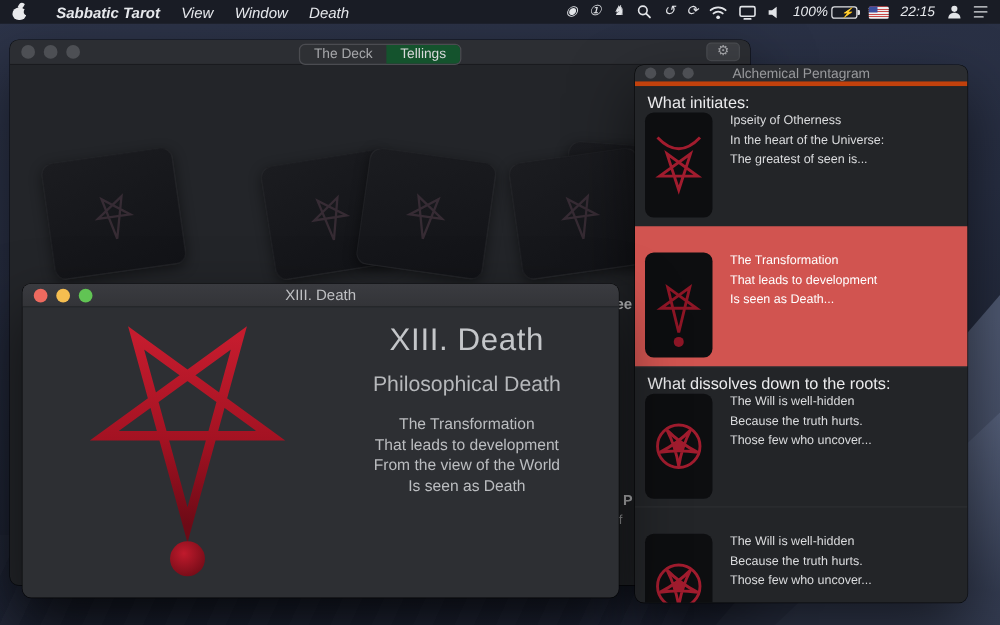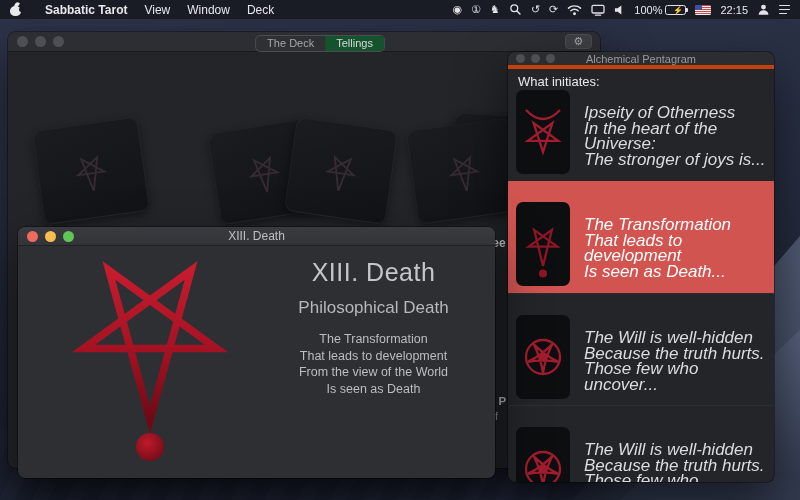--- a/index.html
+++ b/index.html
@@ -13,21 +13,21 @@
     clip-path:polygon(100% 4%,100% 100%,6% 100%);}
   .ridge2{position:absolute;left:620px;top:330px;width:180px;height:170px;
     background:linear-gradient(190deg,#5a6580,#333b50 72%);
     clip-path:polygon(100% 0,100% 100%,0 100%);opacity:.75;}
   .streaks{position:absolute;left:0;top:428px;width:560px;height:72px;
     background:repeating-linear-gradient(115deg,rgba(255,255,255,.03) 0 14px,rgba(0,0,0,.05) 14px 30px);opacity:.5;}
 
   
   .menubar{position:absolute;left:0;top:0;width:800px;height:19px;z-index:10;
     background:rgba(24,27,36,.95);display:flex;align-items:center;
-    color:#e6e8ec;font-size:12px;padding:0 10px;}
+    color:#e6e8ec;font-size:12px;padding:0 10px;font-style:italic;}
   .menubar .left{display:flex;align-items:center;gap:17px;}
   .menubar .appname{font-weight:bold;margin-left:6px;}
   .menubar .right{margin-left:auto;display:flex;align-items:center;gap:9px;font-size:11px;}
   .micon{display:inline-flex;align-items:center;justify-content:center;color:#e2e4e8;font-size:11px;line-height:1;}
   .apple{position:relative;width:12px;height:13px;}
   .apple .body{position:absolute;left:0;top:3px;width:11px;height:10px;background:#e8e9ec;border-radius:48% 48% 46% 46%;}
   .apple .bite{position:absolute;right:-2px;top:4px;width:5px;height:5px;border-radius:50%;background:#181b24;}
   .apple .leaf{position:absolute;left:5px;top:-1px;width:4px;height:5px;background:#e8e9ec;border-radius:60% 5% 60% 5%;transform:rotate(28deg);}
   .batt{display:inline-flex;align-items:center;gap:3px;}
   .batt .shell{position:relative;width:21px;height:10px;border:1px solid #dfe1e5;border-radius:2.5px;padding:1px;}
@@ -50,21 +50,21 @@
   .light.gray{background:#4d4f54;}
   .light.red{background:#ee6a5f;}
   .light.yellow{background:#f6be50;}
   .light.green{background:#61c454;}
   .wtitle{width:100%;text-align:center;}
 
   
   .deckwin{left:8px;top:32px;width:592px;height:436px;background:#232529;z-index:1;}
   .deckwin .titlebar{height:20px;background:#2c2e33;border-bottom:1px solid #191a1e;}
   .seg{position:absolute;left:50%;top:3px;transform:translateX(-50%);display:flex;
-    border:1px solid #4b4c51;border-radius:5px;overflow:hidden;background:#2e3034;margin-left:16px;}
+    border:1px solid #4b4c51;border-radius:5px;overflow:hidden;background:#2e3034;}
   .seg .tab{padding:1px 11px;font-size:11px;color:#a6a7aa;line-height:13px;}
   .seg .tab.sel{background:#14532d;color:#d8d9db;}
   .gearbtn{position:absolute;right:8px;top:2px;width:27px;height:15px;background:#3d3f44;
     border:1px solid #4a4c51;border-radius:4px;display:flex;align-items:center;justify-content:center;
     color:#a6a7ab;font-size:11px;line-height:1;}
   .deckcontent{position:absolute;left:0;top:20px;right:0;bottom:0;overflow:hidden;border-radius:0 0 7px 7px;}
   .cardback{position:absolute;background:linear-gradient(160deg,#1b1c20,#121317);
     border:1px solid rgba(255,255,255,.04);border-radius:9px;
     box-shadow:0 3px 10px rgba(0,0,0,.45);display:flex;align-items:center;justify-content:center;}
   .spreadlabel{position:absolute;font-size:12px;font-weight:bold;color:#d2d3d5;text-align:center;margin-top:24px;}
@@ -86,42 +86,42 @@
   .readwin .titlebar{height:17px;background:#2b2d31;border-bottom:4px solid #c2410c;border-radius:7px 7px 0 0;}
   .readwin .lights{left:8px;gap:6px;}
   .readwin .light{width:9px;height:9px;}
   .readwin .wtitle{font-size:11px;color:#98999c;}
   .rows{position:absolute;left:0;top:17px;right:0;bottom:0;}
   .rrow{position:relative;height:112px;}
   .rrow.divided{border-top:1px solid rgba(255,255,255,.045);}
   .rrow .rheader{position:absolute;left:10px;top:5px;font-size:13px;color:#eaeaec;}
   .rrow .rcard{position:absolute;left:8px;top:21px;width:54px;height:84px;background:#0d0e10;
     border-radius:7px;display:flex;align-items:center;justify-content:center;}
-  .rrow .rtext{position:absolute;left:76px;top:36px;font-size:17px;line-height:15.5px;
-    font-style:italic;color:#dbdcde;}
+  .rrow .rtext{position:absolute;left:76px;top:20px;font-size:10px;line-height:15.5px;
+    color:#dbdcde;}
   .rrow.hl .rheader,.rrow.hl .rtext{color:#ffffff;}
 </style>
 </head>
 <body>
 
 <div class="ridge1"></div>
 <div class="ridge2"></div>
 <div class="streaks"></div>
 
 <header class="menubar">
   <div class="left">
     <span class="apple">
         <span class="leaf"></span>
         <span class="body"></span>
         <span class="bite"></span>
       </span>
     <span class="appname">Sabbatic Tarot</span>
     <span>View</span>
     <span>Window</span>
-    <span>Deck</span>
+    <span>Death</span>
   </div>
   <div class="right">
     <span class="micon">◉</span>
     <span class="micon">①</span>
     <span class="micon">♞</span>
     <span class="micon">
       <svg width="13" height="13" viewBox="0 0 16 16">
           <circle cx="6.5" cy="6.5" r="4.2" fill="none" stroke="#e2e4e8" stroke-width="1.6"></circle>
           <line x1="9.8" y1="9.8" x2="13.5" y2="13.5" stroke="#e2e4e8" stroke-width="1.8" stroke-linecap="round"></line>
         </svg>
@@ -238,37 +238,38 @@
         <svg width="48" height="72" viewBox="0 0 48 72">
           <g fill="none" stroke="#a11c2e" stroke-width="2.3">
             <path d="M7,14 Q24,32 41,14"></path>
             <path d="M24,56 L14.6,27.1 L39.2,44.9 L8.8,44.9 L33.4,27.1 Z"></path>
           </g>
         </svg>
       </span>
       <span class="rtext">
         <div>Ipseity of Otherness</div>
         <div>In the heart of the Universe:</div>
-        <div>The stronger of joys is...</div>
+        <div>The greatest of seen is...</div>
       </span>
     </div>
     <div class="rrow hl" style="background: rgb(209, 84, 80);">
       <span class="rcard">
         <svg width="48" height="72" viewBox="0 0 48 72">
           <path d="M24,58 L15.2,21.9 L38.3,38.6 L9.7,38.6 L32.8,21.9 Z" fill="none" stroke="#8e1626" stroke-width="2.3"></path>
           <circle cx="24" cy="65.5" r="4" fill="#8e1626"></circle>
         </svg>
       </span>
       <span class="rtext">
         <div>The Transformation</div>
         <div>That leads to development</div>
         <div>Is seen as Death...</div>
       </span>
     </div>
     <div class="rrow divided">
+      <span class="rheader">What dissolves down to the roots:</span>
       <span class="rcard">
         <svg width="48" height="72" viewBox="0 0 48 72">
           <g fill="none" stroke="#a11c2e" stroke-width="2.3">
             <circle cx="24" cy="36" r="17"></circle>
             <path d="M24,52 Q21.6,36.8 14.6,23.1 Q25.5,34 39.2,40.9 Q24,38.4 8.8,40.9 Q22.6,34 33.4,23.1 Q26.4,36.8 24,52 Z"></path>
           </g>
           <circle cx="24" cy="36" r="3.8" fill="#a11c2e"></circle>
         </svg>
       </span>
       <span class="rtext">

